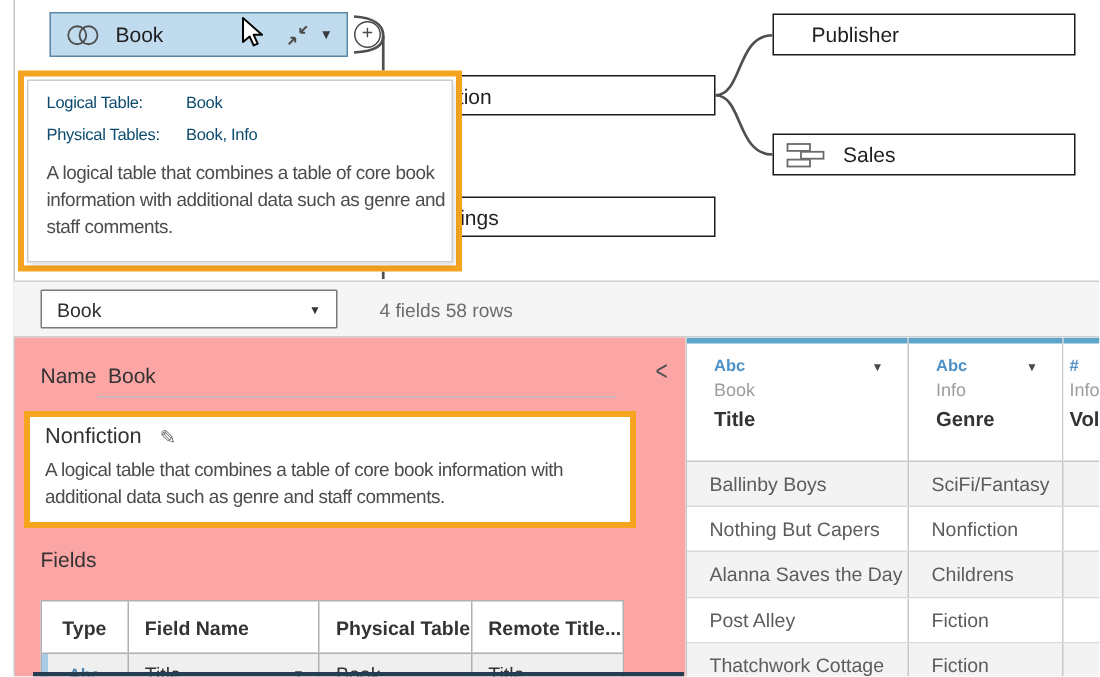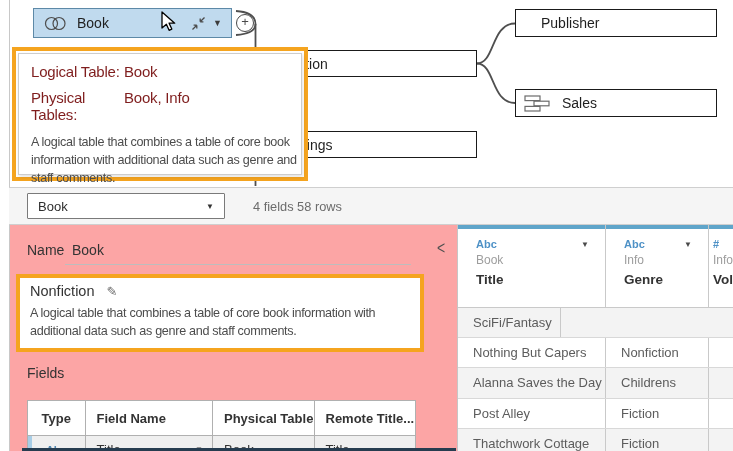--- a/index.html
+++ b/index.html
@@ -43,21 +43,21 @@
 
   
   .tooltip-hl {
     position:absolute; left:12px; top:47px; width:296px; height:134px;
     border:4px solid #f5a41f; background:#fff; padding:2px; z-index:5;
   }
   .tooltip-box {
     width:100%; height:100%; border:1px solid #cdcdcd; background:#fff;
     padding:9px 12px; box-shadow:1px 2px 4px rgba(0,0,0,.12);
   }
-  .tt-row { display:flex; font-size:15px; color:#7f1d1d; margin-bottom:9px; letter-spacing:-0.2px; }
+  .tt-row { display:flex; font-size:11px; color:#0c4a6e; margin-bottom:9px; letter-spacing:-0.2px; }
   .tt-label { width:93px; }
   .tt-body { margin-top:11px; width:272px; font-size:12.6px; letter-spacing:-0.3px;
              line-height:1.42; color:#4c4c4c; }
   .cursor { position:absolute; left:160px; top:11px; z-index:10; }
 
   
   .toolbar {
     position:absolute; left:9px; top:187px; width:724px; height:38px;
     background:#f5f5f5; border-top:1px solid #cfcfcf; border-bottom:1px solid #cfcfcf;
   }
@@ -277,20 +277,21 @@
             <div class="g-type-row">
               <span class="g-type">#</span>
             </div>
             <div class="g-table">Info</div>
             <div class="g-field">Volume</div>
           </div>
         </div>
       </div>
 
       <div class="g-row alt">
+        <div class="g-cell g-w1">Ballinby Boys</div>
         <div class="g-cell g-w2">SciFi/Fantasy</div>
         <div class="g-cell g-w3"></div>
       </div>
       <div class="g-row">
         <div class="g-cell g-w1">Nothing But Capers</div>
         <div class="g-cell g-w2">Nonfiction</div>
         <div class="g-cell g-w3"></div>
       </div>
       <div class="g-row alt">
         <div class="g-cell g-w1">Alanna Saves the Day</div>

